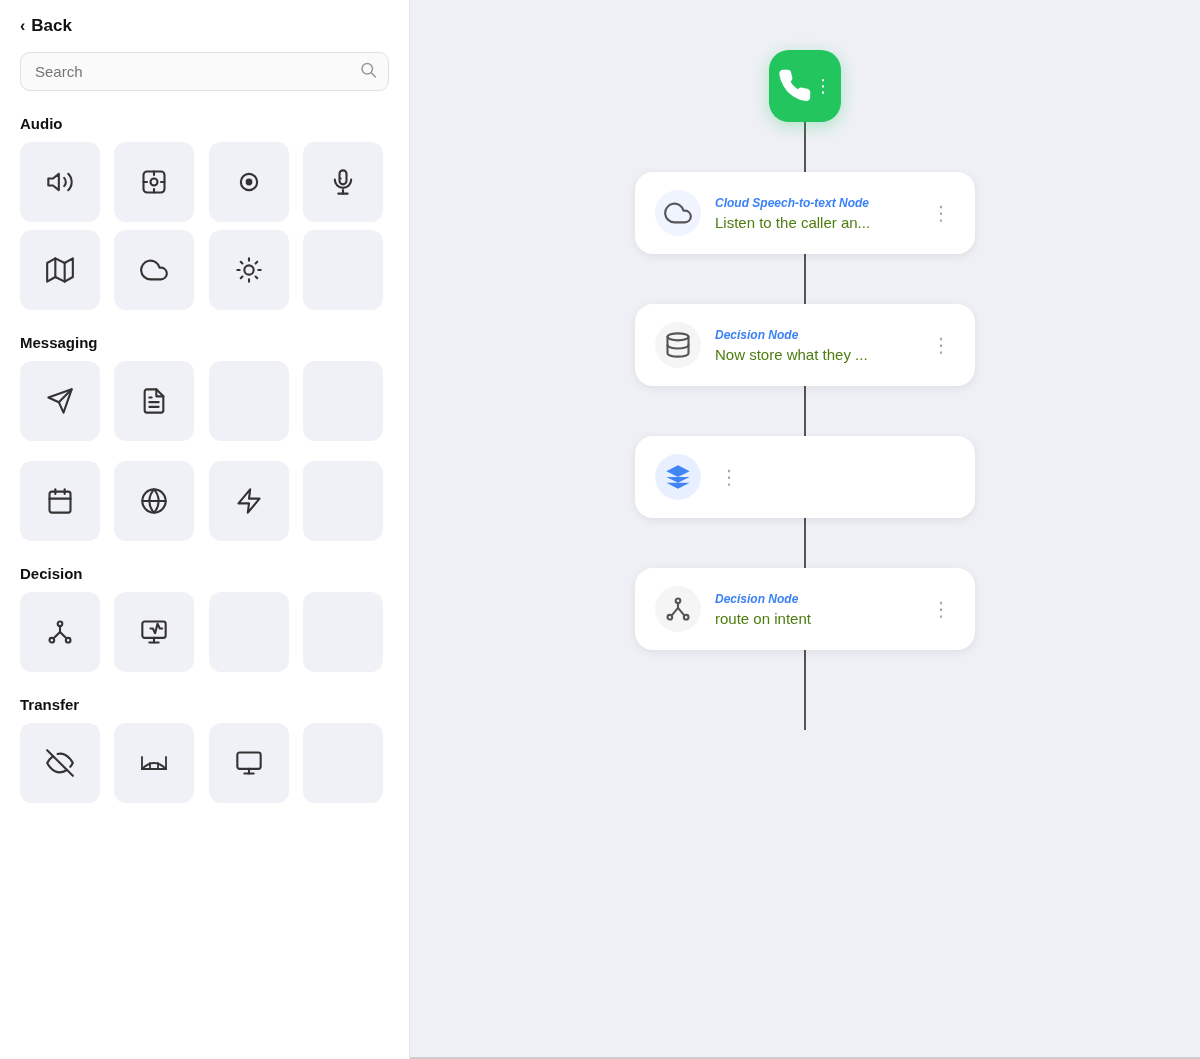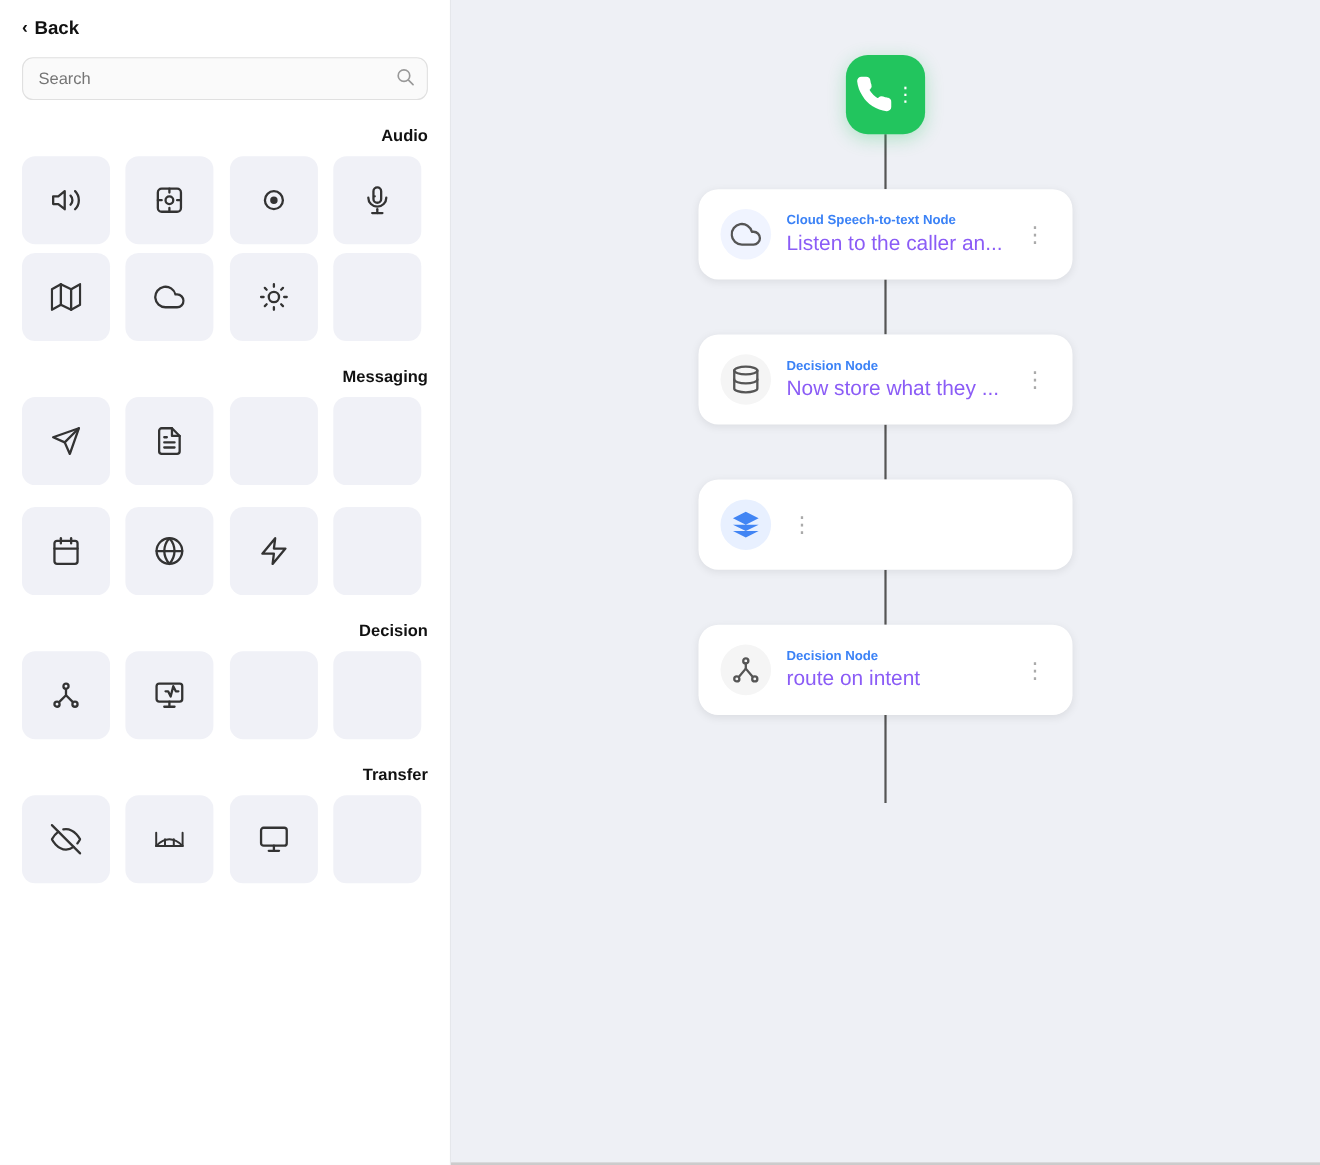--- a/index.html
+++ b/index.html
@@ -60,21 +60,20 @@
       color: #999;
       font-size: 17px;
     }
 
     .category-label {
       font-size: 15px;
       font-weight: 700;
       color: #111;
       margin-bottom: 10px;
       margin-top: 4px;
-      text-align: right;
     }
 
     .icon-grid {
       display: grid;
       grid-template-columns: repeat(4, 1fr);
       gap: 8px;
       margin-bottom: 20px;
     }
 
     .icon-cell {
@@ -161,26 +160,27 @@
     }
 
     .node-text {
       flex: 1;
     }
     .node-type {
       font-size: 12px;
       font-weight: 700;
       color: #3b82f6;
       margin-bottom: 4px;
+      font-style: italic;
     }
     .node-type.blue { color: #3b82f6; }
 
     .node-desc {
-      font-size: 19px;
-      color: #8b5cf6;
+      font-size: 15px;
+      color: #4d7c0f;
       font-weight: 400;
     }
 
     .node-menu {
       color: #aaa;
       font-size: 20px;
       cursor: pointer;
       padding: 4px;
       border-radius: 6px;
     }

